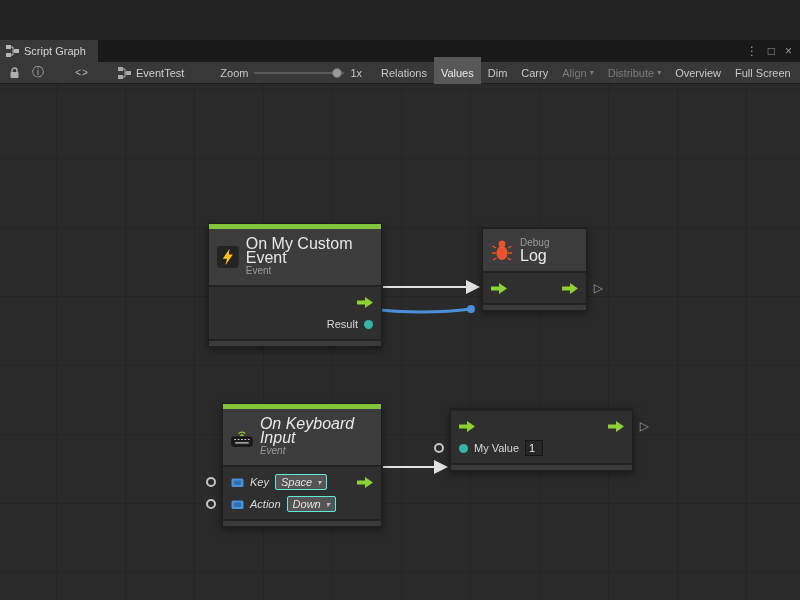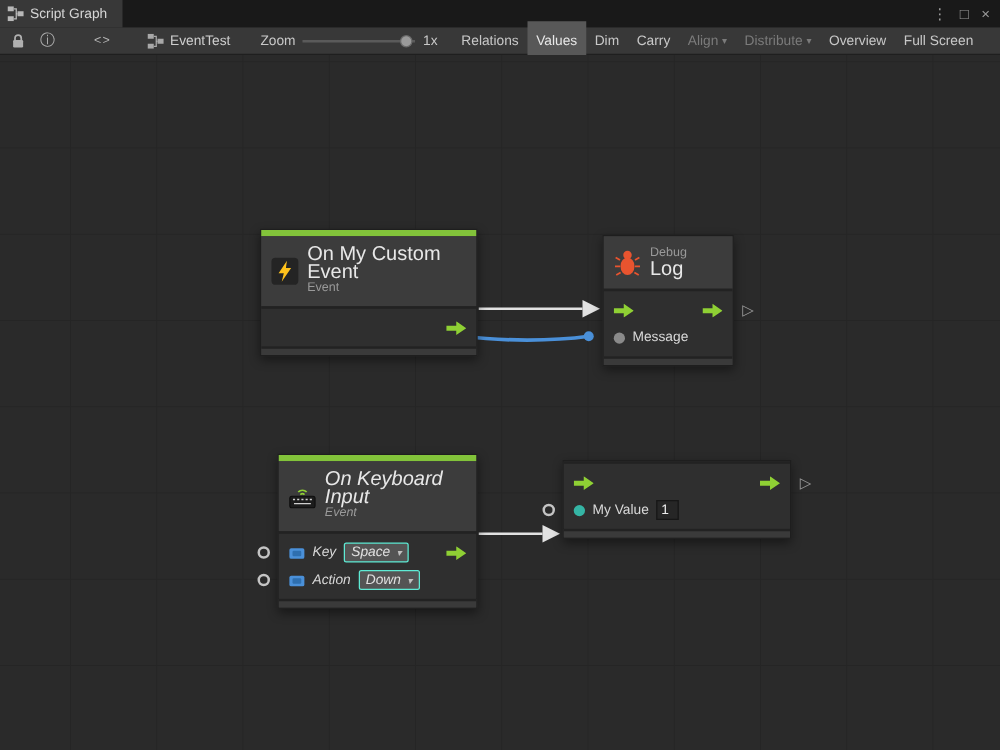--- a/index.html
+++ b/index.html
@@ -1,37 +1,37 @@
 <!DOCTYPE html>
 <html><head>
 <meta charset="utf-8">
 <style>
   * { margin:0; padding:0; box-sizing:border-box; }
   html,body { width:800px; height:600px; background:#222; overflow:hidden;
               font-family:"Liberation Sans", sans-serif; }
 
   
-  .tabbar { height:22px; background:#191919; display:flex; align-items:stretch; }
+  .tabbar { height:22px; background:#191919; display:flex; align-items:stretch;margin-top:40px; }
   .tab { background:#383838; display:flex; align-items:center; gap:5px;
          padding:0 12px 0 6px; color:#d6d6d6; font-size:11px; }
   .tab svg { flex:0 0 auto; }
   .tabbar-spacer { flex:1; }
   .winctrl { display:flex; align-items:center; gap:10px; padding:0 8px; color:#9a9a9a; }
   .winctrl span { font-size:12px; line-height:1; cursor:default; }
 
   
   .toolbar { height:22px; background:#383838; border-bottom:1px solid #1f1f1f;
              display:flex; align-items:center; font-size:11px; color:#c8c8c8; }
   .tb-icon { display:flex; align-items:center; justify-content:center;
              width:20px; height:22px; color:#b0b0b0; }
   .tb-icon.lock { margin-left:4px; }
   .tb-icon.info { margin-left:4px; font-size:12px; }
   .tb-icon.code { margin-left:24px; font-size:10px; letter-spacing:1px; color:#b8b8b8; }
   .graph-ref { display:flex; align-items:center; gap:5px; margin-left:26px; color:#cfcfcf; }
-  .zoom-group { display:flex; align-items:center; gap:6px; margin-left:24px; }
+  .zoom-group { display:flex; align-items:center; gap:6px; margin-left:36px; }
   .zoom-slider { position:relative; width:90px; height:12px; }
   .zoom-slider .track { position:absolute; left:0; right:0; top:5px; height:2px; background:#5a5a5a; }
   .zoom-slider .handle { position:absolute; right:2px; top:1px; width:10px; height:10px;
                          border-radius:50%; background:#9a9a9a; border:1px solid #6a6a6a; }
   .tb-buttons { display:flex; align-items:center; margin-left:12px; height:22px; }
   .tb-btn { padding:16px 7px; height:22px; display:flex; align-items:center; gap:3px;
             color:#c8c8c8; white-space:nowrap; }
   .tb-btn.active { background:#585858; color:#e8e8e8; }
   .tb-btn.disabled { color:#7b7b7b; }
   .tb-btn .caret { font-size:8px; }
@@ -178,20 +178,24 @@
         <span class="node-title">On My Custom Event</span>
         <span class="node-subtitle">Event</span>
       </div>
     </div>
     <div class="node-body">
       <div class="port-row right">
         <svg class="flow-arrow" width="16" height="11" viewBox="0 0 16 11">
           <path d="M0 3.5 H8 V0 L16 5.5 L8 11 V7.5 H0 z" fill="#8fd034"></path>
         </svg>
       </div>
+      <div class="port-row right">
+        <span class="port-label">Result</span>
+        <span class="dot teal"></span>
+      </div>
     </div>
     <div class="node-footer"></div>
   </div>
 
   <div class="node" style="left:482px; top:144px; width:105px;">
     <div class="node-header">
       <svg width="22" height="24" viewBox="0 0 22 24">
         <circle cx="11" cy="6" r="3.4" fill="#e8542f"></circle>
         <ellipse cx="11" cy="15" rx="5.6" ry="7" fill="#e8542f"></ellipse>
         <path d="M5 10 L1.5 8 M5 15 H1 M5.5 20 L2 22 M17 10 L20.5 8 M17 15 H21 M16.5 20 L20 22" stroke="#e8542f" stroke-width="1.4" fill="none"></path>
@@ -203,24 +207,20 @@
     </div>
     <div class="node-body">
       <div class="port-row split">
         <svg class="flow-arrow" width="16" height="11" viewBox="0 0 16 11">
           <path d="M0 3.5 H8 V0 L16 5.5 L8 11 V7.5 H0 z" fill="#8fd034"></path>
         </svg>
         <svg class="flow-arrow" width="16" height="11" viewBox="0 0 16 11">
           <path d="M0 3.5 H8 V0 L16 5.5 L8 11 V7.5 H0 z" fill="#8fd034"></path>
         </svg>
         <span class="ext-triangle">▷</span>
-      </div>
-      <div class="port-row">
-        <span class="dot gray"></span>
-        <span class="port-label">Message</span>
       </div>
     </div>
     <div class="node-footer"></div>
   </div>
 
   <div class="node" style="left:222px; top:319px; width:160px;font-style:italic;">
     <div class="accent"></div>
     <div class="node-header">
       <svg width="26" height="26" viewBox="0 0 26 26">
         <path d="M9 9 a5.5 5.5 0 0 1 8 0" stroke="#8fd034" stroke-width="1.6" fill="none"></path>

